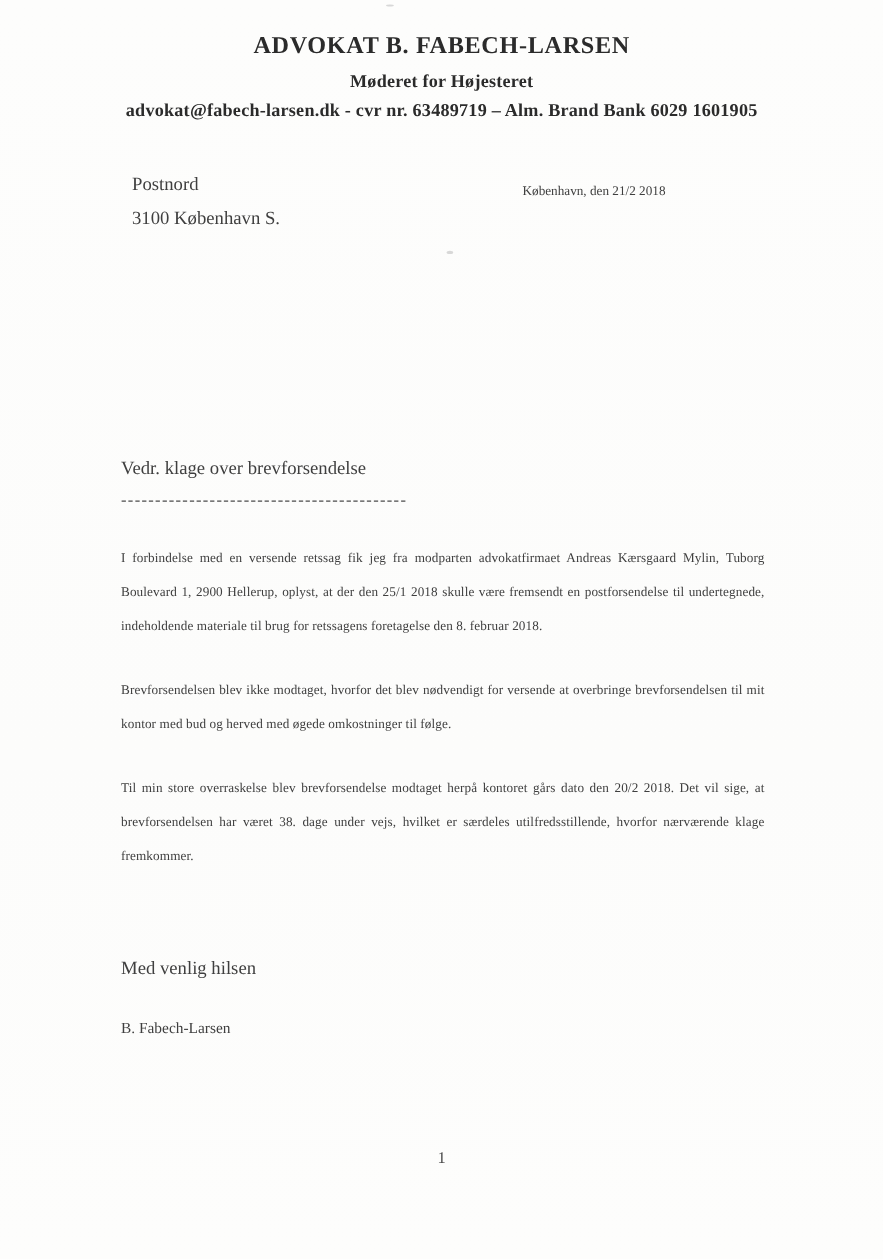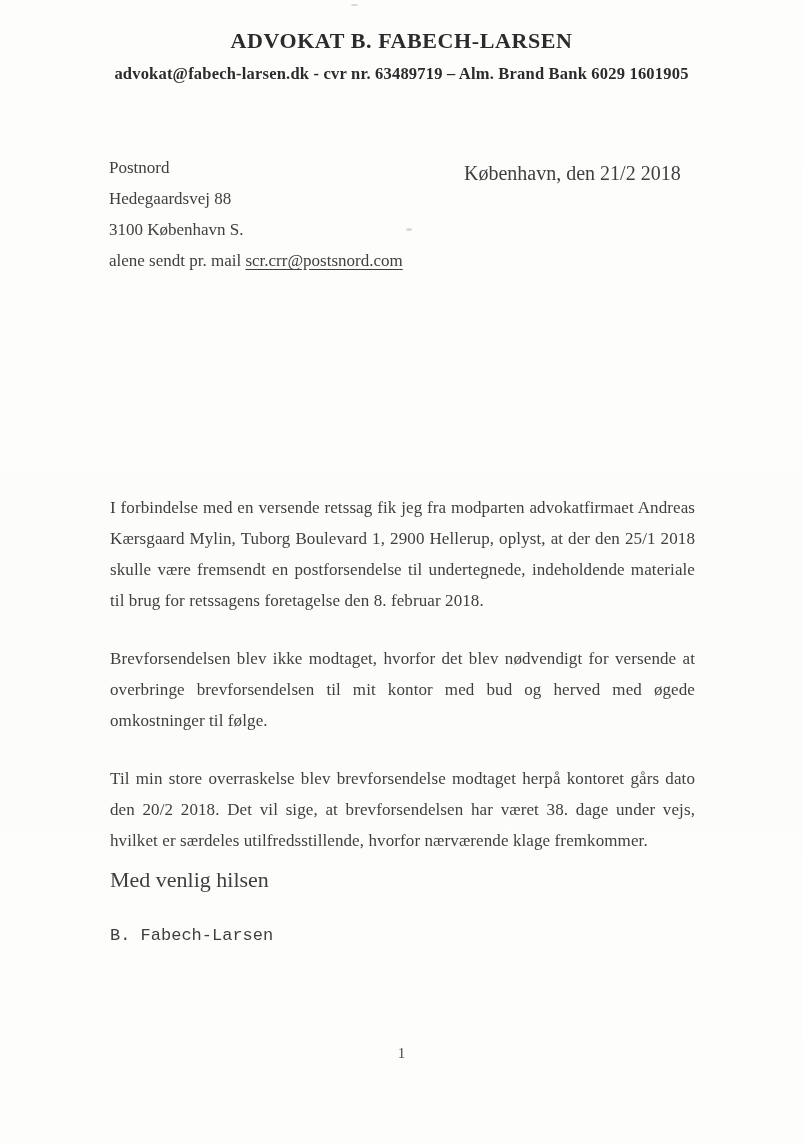--- a/index.html
+++ b/index.html
@@ -37,37 +37,37 @@
     font-size: 16.5px;
     font-weight: bold;
     line-height: 26px;
     letter-spacing: 0.2px;
   }
 
   
   .addr-row {
     position: absolute;
     top: 152px;
-    left: 109px;
+    left: 120px;
     right: 108px;
   }
   .recipient-line {
     font-size: 17px;
     line-height: 31px;
   }
   .delivery-prefix { white-space: pre-wrap; }
   .delivery-email {
     text-decoration: underline;
     text-underline-offset: 3px;
   }
   .date-line {
     position: absolute;
     left: 355px;
     top: 6px;
-    font-size: 20px;
+    font-size: 12px;
     line-height: 31px;
     white-space: nowrap;
   }
 
   
   .subject {
     position: absolute;
     top: 410px;
     left: 110px;
     right: 108px;
@@ -87,41 +87,41 @@
 
   
   .letter-body {
     position: absolute;
     top: 492px;
     left: 110px;
     width: 585px;
   }
   .letter-body p {
     margin: 0 0 27px 0;
-    font-size: 17px;
+    font-size: 12px;
     line-height: 31px;
     text-align: justify;
     letter-spacing: 0.1px;
   }
 
   
   .closing {
     position: absolute;
     top: 864px;
     left: 110px;
   }
   .closing-salutation {
-    font-size: 22px;
+    font-size: 17px;
     line-height: 31px;
+    text-align: center;
   }
   .signature-name {
-    font-size: 17px;
+    font-size: 14px;
     line-height: 31px;
     margin-top: 25px;
-    font-family: Liberation Mono, monospace;
   }
 
   
   .page-number {
     position: absolute;
     top: 1045px;
     left: 0;
     width: 100%;
     text-align: center;
     font-size: 15px;
@@ -141,35 +141,36 @@
 </head>
 <body>
 
 <div class="page">
 
   <span class="artifact artifact-1"></span>
   <span class="artifact artifact-2"></span>
 
   <header class="letterhead">
     <div class="lh-title">ADVOKAT B. FABECH-LARSEN</div>
+    <div class="lh-line">Møderet for Højesteret</div>
     <div class="lh-line">advokat@fabech-larsen.dk - cvr nr. 63489719 – Alm. Brand Bank 6029 1601905</div>
   </header>
 
   <section class="addr-row">
     <div>
       <div class="recipient-line">Postnord</div>
-      <div class="recipient-line">Hedegaardsvej 88</div>
       <div class="recipient-line">3100 København S.</div>
-      <div class="recipient-line">
-        <span class="delivery-prefix">alene sendt pr. mail </span><span class="delivery-email">scr.crr@postsnord.com</span>
-      </div>
     </div>
     <div class="date-line">København, den 21/2 2018</div>
   </section>
 
+  <section class="subject">
+    <div class="subject-text">Vedr. klage over brevforsendelse</div>
+    <div class="subject-separator">------------------------------------------</div>
+  </section>
 
   <section class="letter-body">
     <p>I forbindelse med en versende retssag fik jeg fra modparten advokatfirmaet Andreas Kærsgaard Mylin, Tuborg Boulevard 1, 2900 Hellerup, oplyst, at der den 25/1 2018 skulle være fremsendt en postforsendelse til undertegnede, indeholdende materiale til brug for retssagens foretagelse den 8. februar 2018.</p>
     <p>Brevforsendelsen blev ikke modtaget, hvorfor det blev nødvendigt for versende at overbringe brevforsendelsen til mit kontor med bud og herved med øgede omkostninger til følge.</p>
     <p>Til min store overraskelse blev brevforsendelse modtaget herpå kontoret gårs dato den 20/2 2018. Det vil sige, at brevforsendelsen har været 38. dage under vejs, hvilket er særdeles utilfredsstillende, hvorfor nærværende klage fremkommer.</p>
   </section>
 
   <section class="closing">
     <div class="closing-salutation">Med venlig hilsen</div>
     <div class="signature-name">B. Fabech-Larsen</div>

